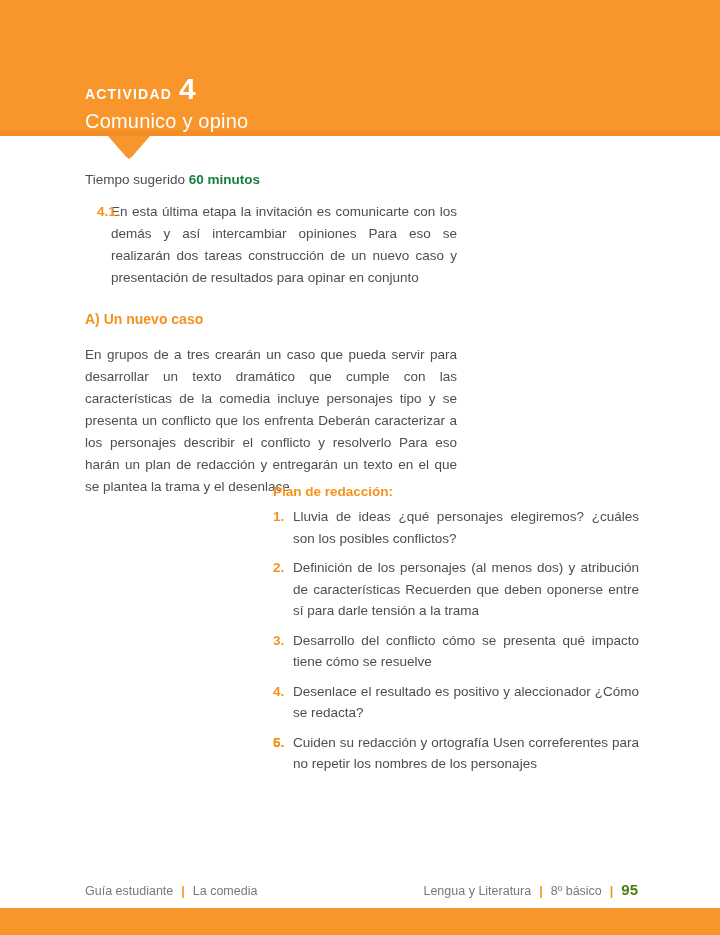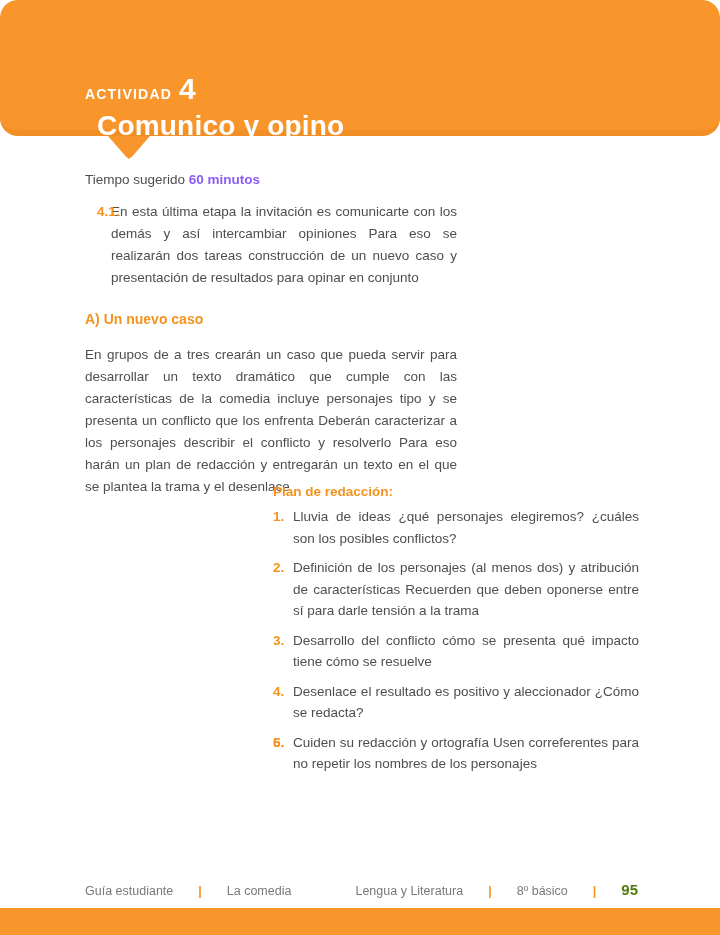--- a/index.html
+++ b/index.html
@@ -5,36 +5,36 @@
   html,body{margin:0;padding:0;}
   body{
     width:720px;height:935px;position:relative;overflow:hidden;
     background:#ffffff;
     font-family:"Liberation Sans","DejaVu Sans",sans-serif;
     -webkit-font-smoothing:antialiased;
   }
   
   .banner{
     position:absolute;left:0;top:0;width:720px;height:130px;
-    background:#F8952B;border-bottom:6px solid #F18E25;border-radius:18px;
+    background:#F8952B;border-bottom:6px solid #F18E25;
   }
   .banner-inner{position:absolute;left:85px;top:74px;color:#ffffff;}
   .kicker-row{display:flex;align-items:baseline;gap:7px;}
   .kicker{font-size:14px;font-weight:bold;letter-spacing:1.2px;}
   .kicker-num{font-size:30px;font-weight:bold;line-height:1;}
-  .banner-title{font-size:28px;font-weight:bold;margin-top:6px;letter-spacing:0.2px;margin-left:12px;}
+  .banner-title{font-size:20px;font-weight:normal;margin-top:6px;letter-spacing:0.2px;}
   .pointer{
     position:absolute;left:108px;top:136px;width:42px;height:23px;
     background:#F8952B;
     clip-path:polygon(0 0,100% 0,58% 88%,50% 100%,42% 88%);
   }
   
   .body-text{font-size:13.5px;line-height:22px;color:#4D4E50;}
   .time-note{position:absolute;left:85px;top:172px;font-size:13.5px;color:#4D4E50;}
-  .time-note b{font-weight:bold;color:#8b5cf6;}
+  .time-note b{font-weight:bold;color:#15803d;}
   .step{
     position:absolute;left:85px;top:201px;width:372px;
     padding-left:26px;box-sizing:border-box;text-align:justify;
   }
   .step-label{
     position:absolute;left:12px;top:0;color:#F5921E;font-weight:bold;font-size:13.5px;
   }
   .sec-heading{
     position:absolute;left:85px;color:#F5921E;font-weight:bold;font-size:14px;
   }
@@ -48,21 +48,21 @@
     position:relative;padding-left:20px;margin-bottom:8px;
     font-size:13.5px;line-height:21.5px;color:#4D4E50;text-align:justify;
   }
   .plan-num{position:absolute;left:0;top:0;color:#F5921E;font-weight:bold;}
   
   .footer-row{
     position:absolute;left:85px;top:881px;width:553px;
     display:flex;justify-content:space-between;align-items:baseline;
     font-size:12.5px;color:#77787B;
   }
-  .footer-seg{display:flex;align-items:baseline;gap:25px;}
+  .footer-seg{display:flex;align-items:baseline;gap:8px;}
   .pipe{color:#F5921E;font-weight:bold;}
   .page-num{color:#4d7c0f;font-weight:bold;font-size:15px;}
   .bottom-bar{position:absolute;left:0;top:908px;width:720px;height:27px;background:#F8952B;}
 </style>
 </head>
 <body>
 
 <div class="banner">
   <div class="banner-inner">
     <div class="kicker-row">

